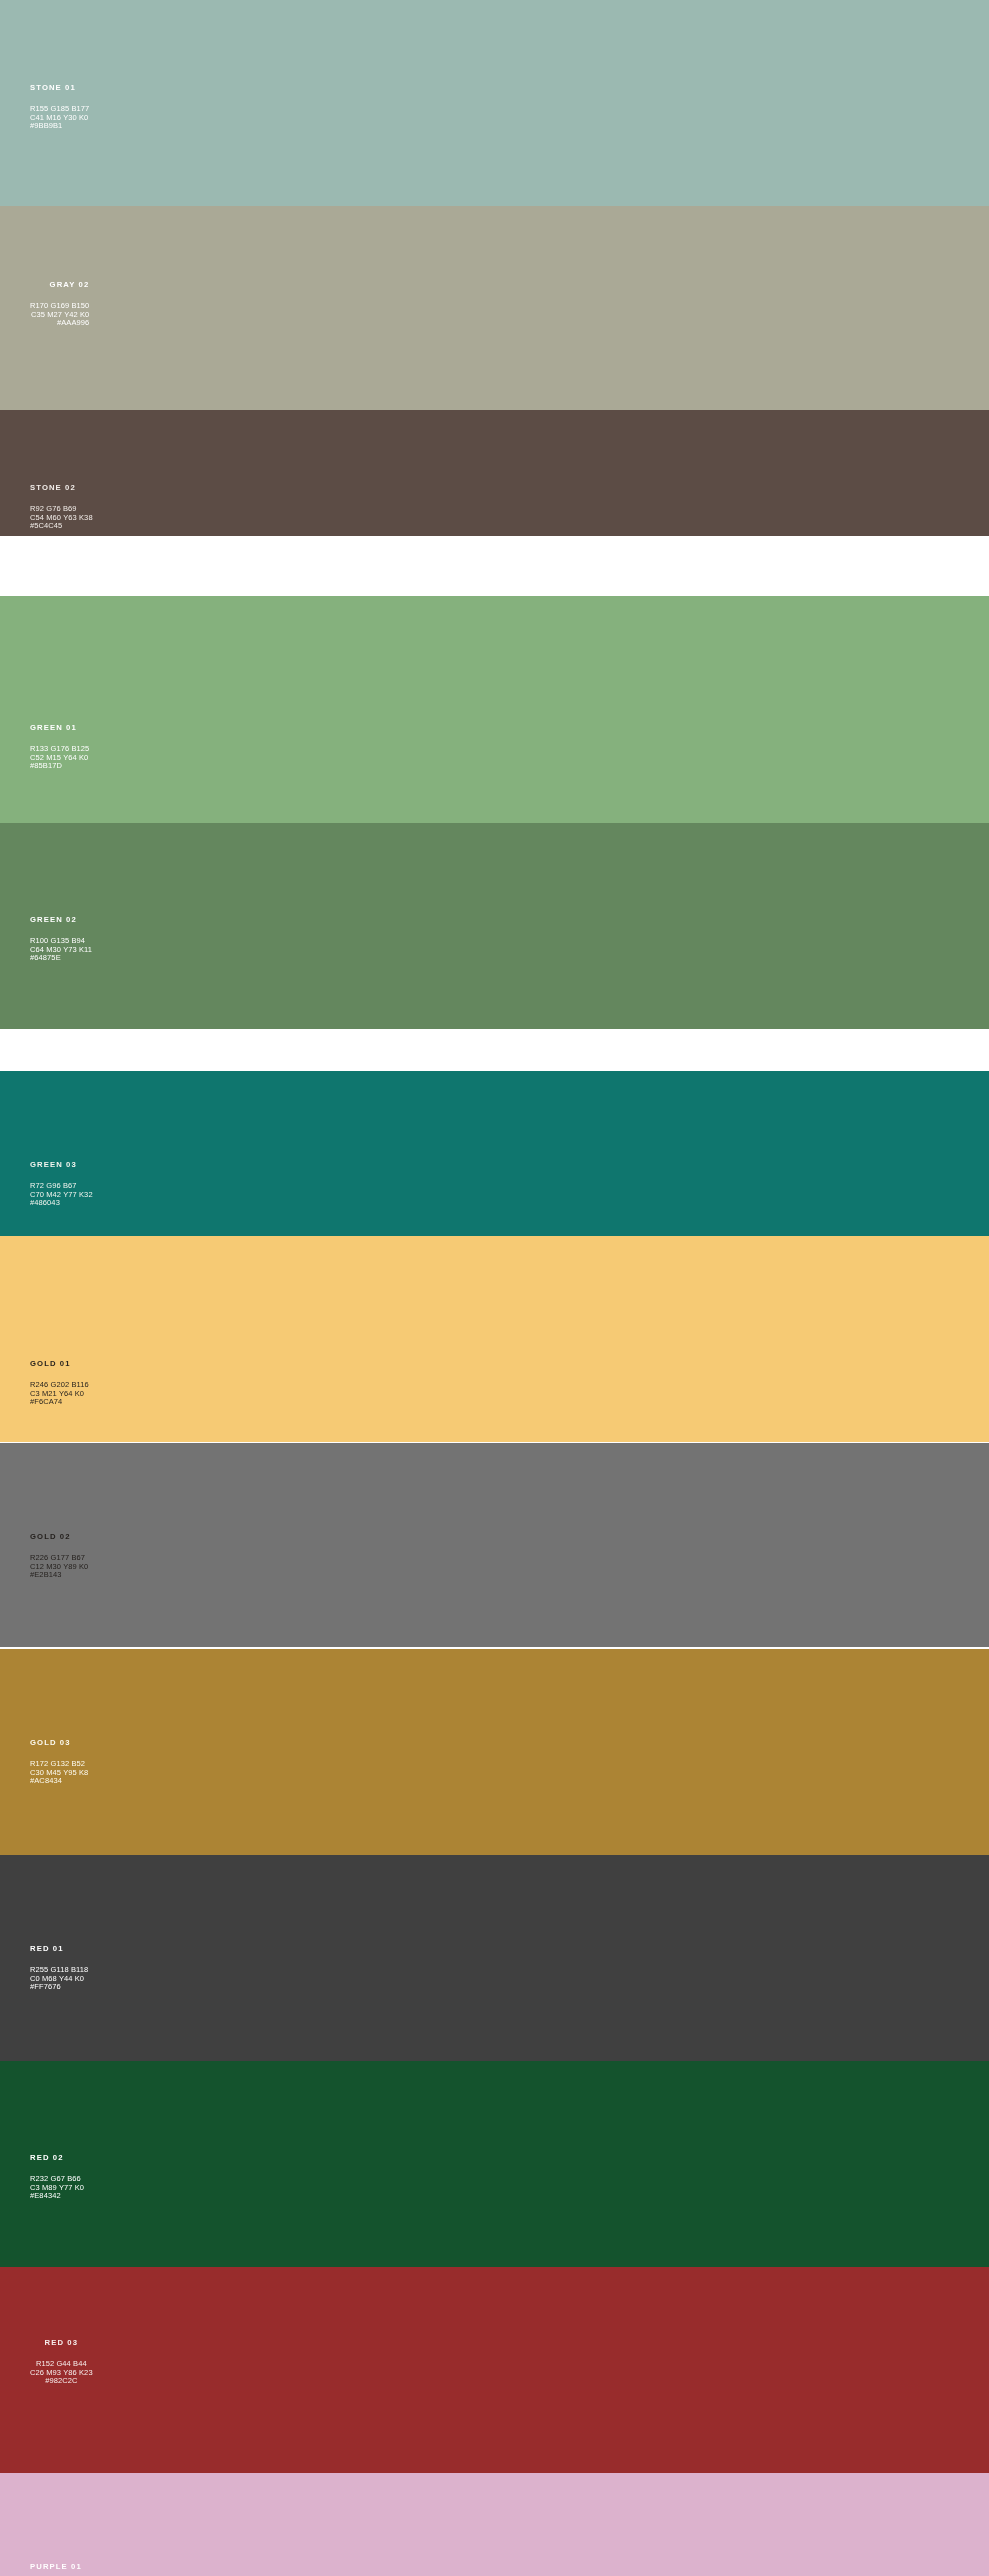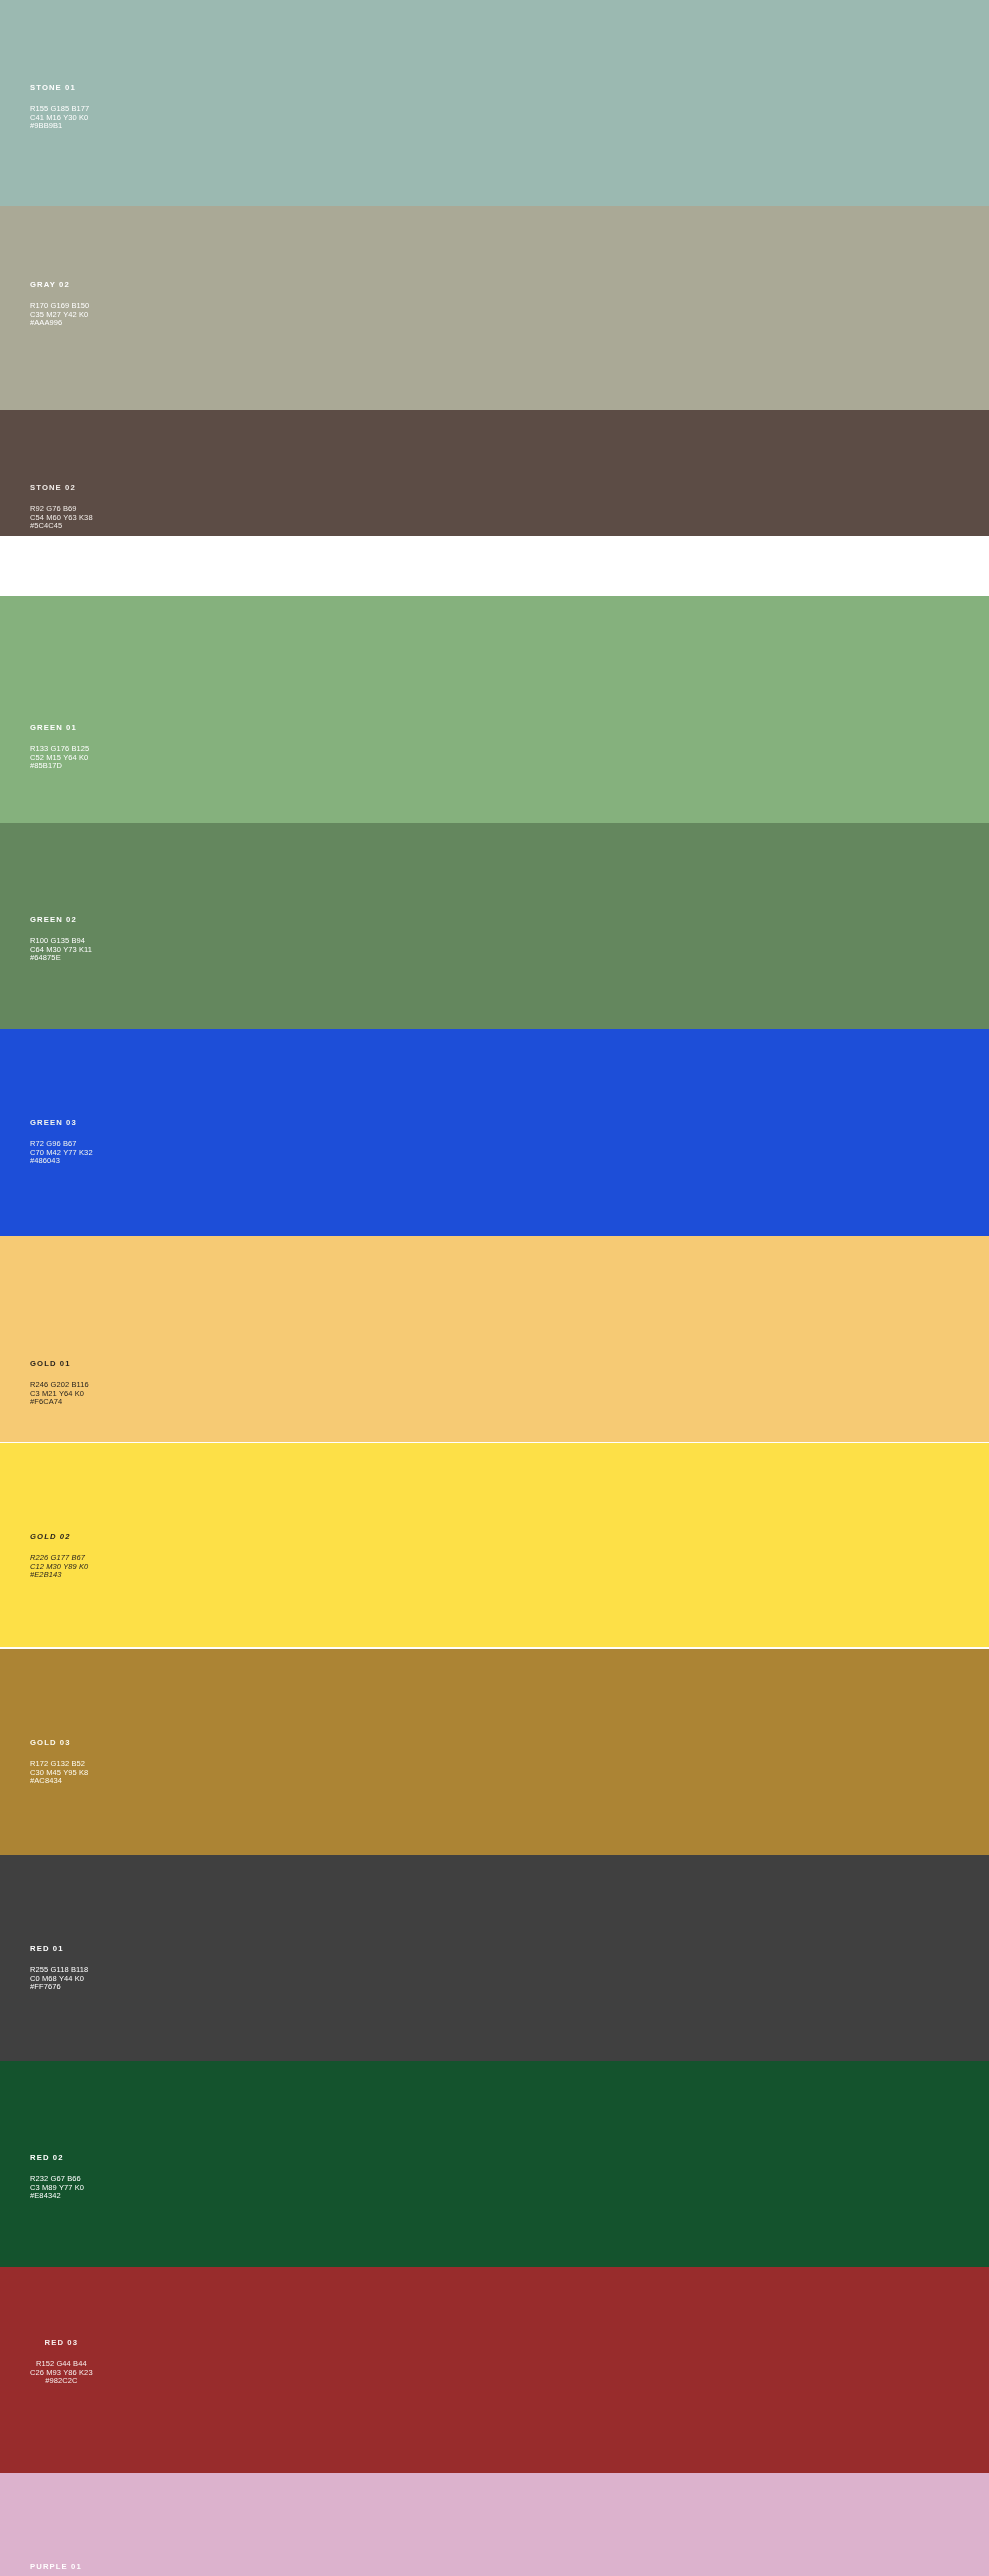--- a/index.html
+++ b/index.html
@@ -55,21 +55,21 @@
     <div class="swatch" style="top: 0px; height: 206px; background: rgb(155, 185, 177); color: rgb(255, 255, 255); padding-left: 16px;">
       <div class="swatch-inner" style="top: 84px;">
         <div class="swatch-name">STONE 01</div>
         <div class="swatch-specs">
           <span class="spec-line">R155 G185 B177</span>
           <span class="spec-line">C41 M16 Y30 K0</span>
           <span class="spec-line">#9BB9B1</span>
         </div>
       </div>
     </div>
-    <div class="swatch" style="top: 206px; height: 204px; background: rgb(170, 169, 150); color: rgb(255, 255, 255);">
+    <div class="swatch" style="top: 206px; height: 204px; background: rgb(170, 169, 150); color: rgb(255, 255, 255); text-align: right;">
       <div class="swatch-inner" style="top: 75px;">
         <div class="swatch-name">GRAY 02</div>
         <div class="swatch-specs">
           <span class="spec-line">R170 G169 B150</span>
           <span class="spec-line">C35 M27 Y42 K0</span>
           <span class="spec-line">#AAA996</span>
         </div>
       </div>
     </div>
     <div class="swatch" style="top: 410px; height: 126px; background: rgb(92, 76, 69); color: rgb(242, 237, 233);">
@@ -95,41 +95,41 @@
     <div class="swatch" style="top: 823px; height: 206px; background: rgb(100, 135, 94); color: rgb(255, 255, 255);">
       <div class="swatch-inner" style="top: 93px;">
         <div class="swatch-name">GREEN 02</div>
         <div class="swatch-specs">
           <span class="spec-line">R100 G135 B94</span>
           <span class="spec-line">C64 M30 Y73 K11</span>
           <span class="spec-line">#64875E</span>
         </div>
       </div>
     </div>
-    <div class="swatch" style="top: 1029px; height: 207px; background: #1d4ed8; color: rgb(242, 245, 239);">
+    <div class="swatch" style="top: 1071px; height: 207px; background: #0f766e; color: rgb(242, 245, 239);">
       <div class="swatch-inner" style="top: 90px;">
         <div class="swatch-name">GREEN 03</div>
         <div class="swatch-specs">
           <span class="spec-line">R72 G96 B67</span>
           <span class="spec-line">C70 M42 Y77 K32</span>
           <span class="spec-line">#486043</span>
         </div>
       </div>
     </div>
     <div class="swatch" style="top: 1236px; height: 206px; background: rgb(246, 202, 116); color: rgb(35, 31, 28); padding-left: 21px;">
       <div class="swatch-inner" style="top: 124px;">
         <div class="swatch-name">GOLD 01</div>
         <div class="swatch-specs">
           <span class="spec-line">R246 G202 B116</span>
           <span class="spec-line">C3 M21 Y64 K0</span>
           <span class="spec-line">#F6CA74</span>
         </div>
       </div>
     </div>
-    <div class="swatch" style="top: 1443px; height: 204px; background: #fde047; color: rgb(35, 31, 28); font-style: italic;">
+    <div class="swatch" style="top: 1443px; height: 204px; background: #737373; color: rgb(35, 31, 28);">
       <div class="swatch-inner" style="top: 90px;">
         <div class="swatch-name">GOLD 02</div>
         <div class="swatch-specs">
           <span class="spec-line">R226 G177 B67</span>
           <span class="spec-line">C12 M30 Y89 K0</span>
           <span class="spec-line">#E2B143</span>
         </div>
       </div>
     </div>
     <div class="swatch" style="top: 1649px; height: 206px; background: rgb(172, 132, 52); color: rgb(253, 251, 240);">

